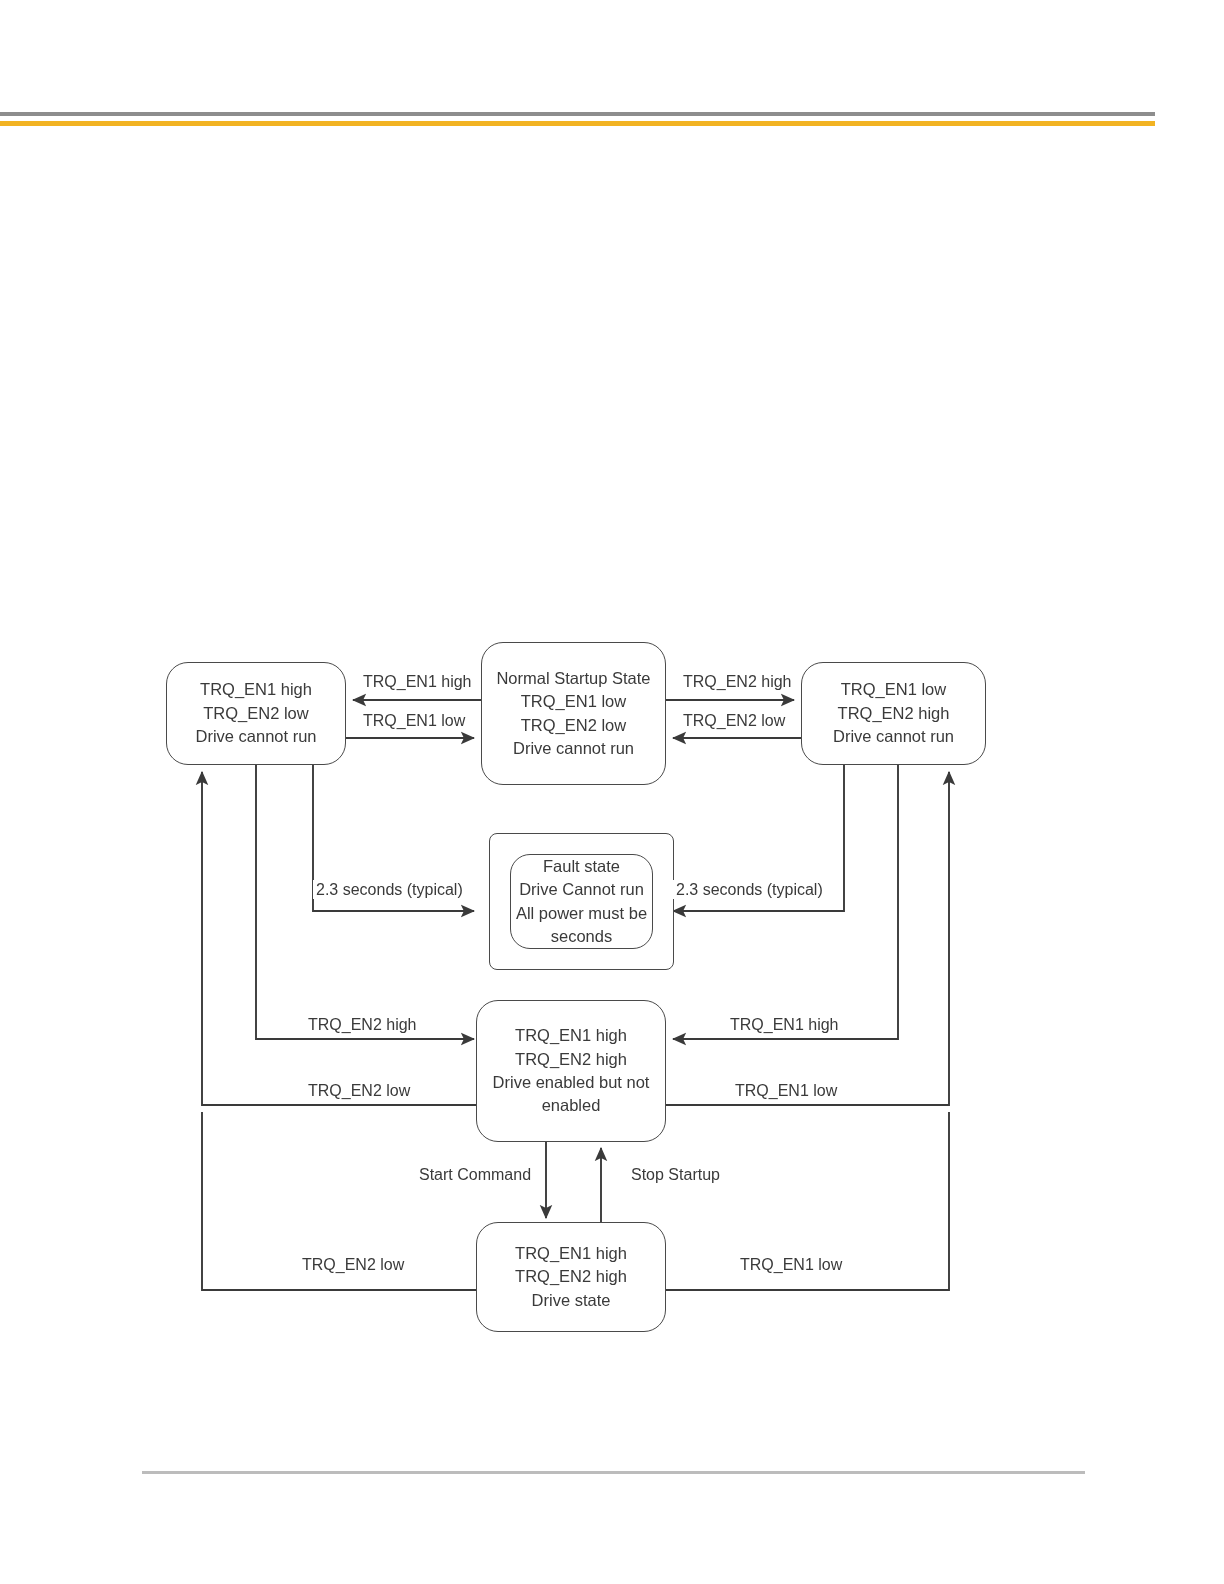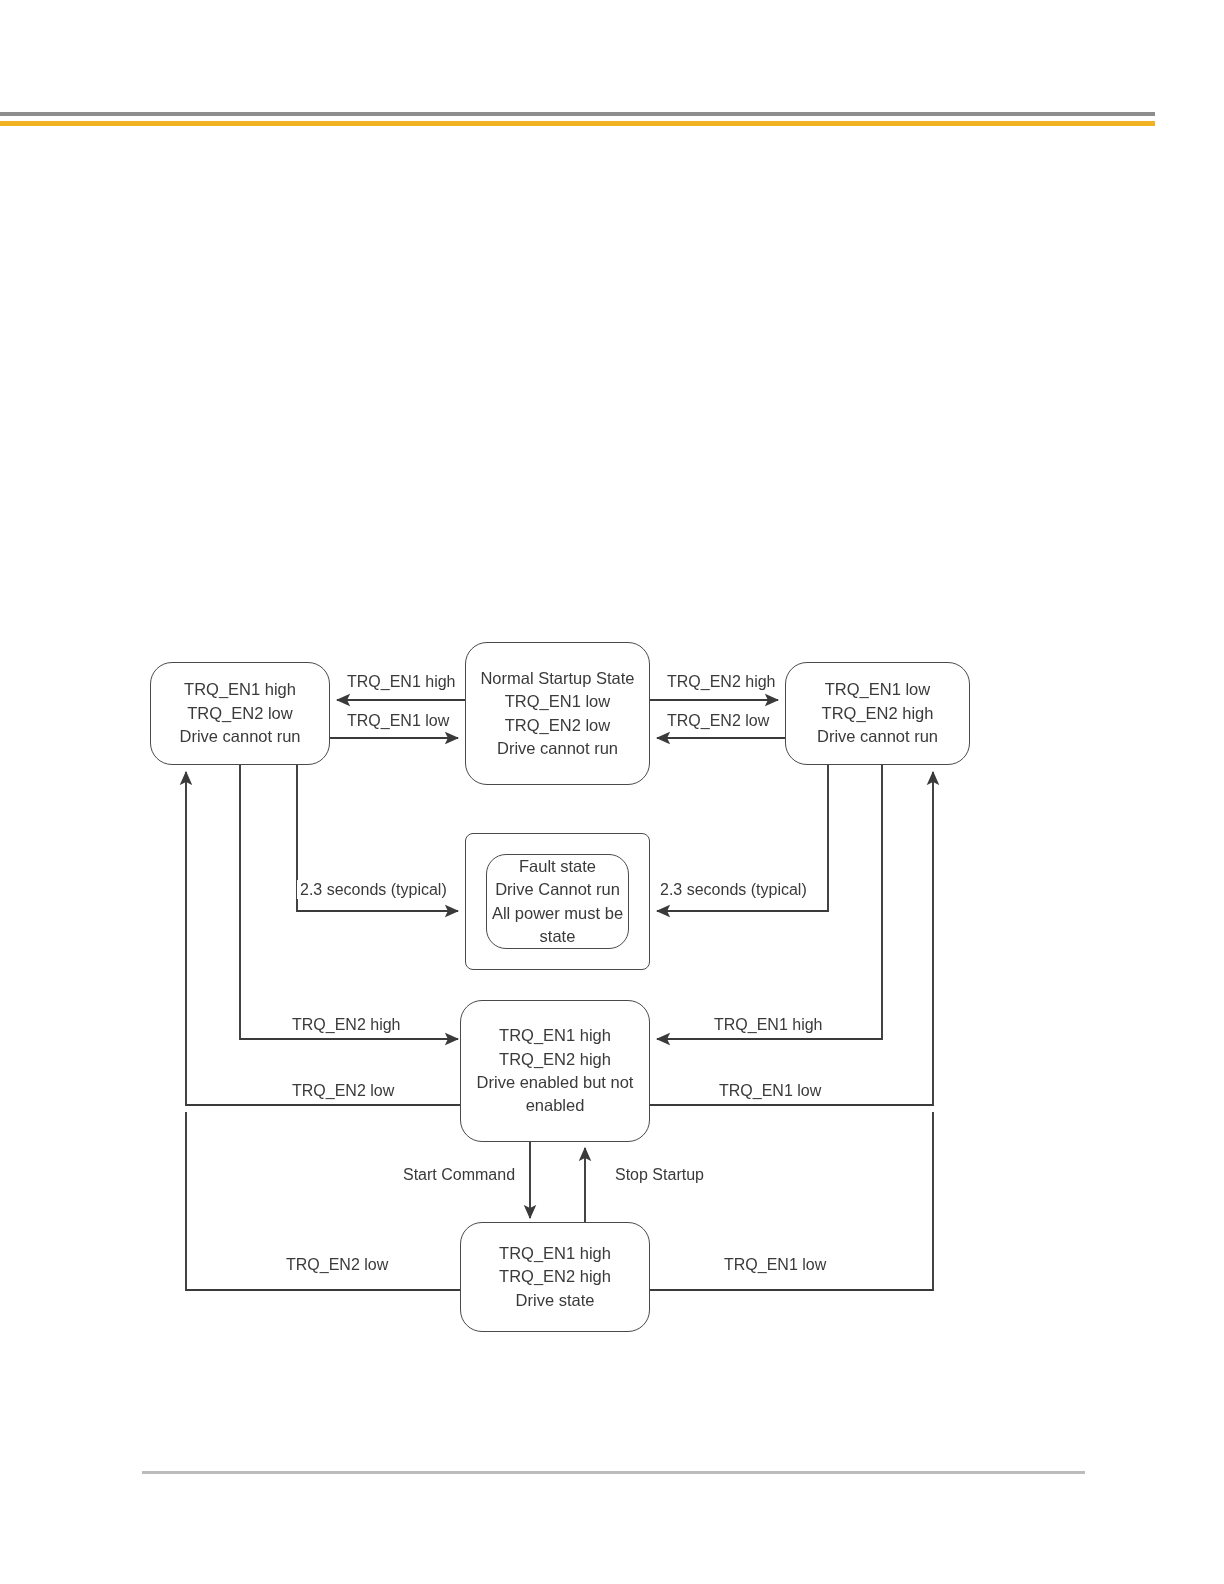--- a/index.html
+++ b/index.html
@@ -45,21 +45,21 @@
     left: 142px;
     top: 1471px;
     width: 943px;
     height: 3px;
     background: #bcbcbc;
   }
 
   
   #diagram {
     position: absolute;
-    left: 0;
+    left: 16px;
     top: 0;
     width: 1068px;
     height: 1584px;
   }
   #diagram svg {
     position: absolute;
     left: 0;
     top: 0;
     width: 1224px;
     height: 1584px;
@@ -85,20 +85,21 @@
   }
   .state-node .line {
     display: block;
     white-space: nowrap;
   }
 
   
   .state-node.double {
     border-radius: 8px;
     padding: 20px;
+    margin-left: 8px;
   }
   .state-node.double .inner-frame {
     box-sizing: border-box;
     width: 100%;
     height: 100%;
     border: 1.6px solid #4a4a4a;
     border-radius: 20px;
     display: flex;
     flex-direction: column;
     align-items: center;
@@ -183,21 +184,21 @@
       <span class="line">TRQ_EN1 low</span>
       <span class="line">TRQ_EN2 high</span>
       <span class="line">Drive cannot run</span>
     </div>
 
     <div class="state-node double" style="left:465px; top:833px; width:185px; height:137px;">
       <div class="inner-frame">
         <span class="line">Fault state</span>
         <span class="line">Drive Cannot run</span>
         <span class="line">All power must be</span>
-        <span class="line">state</span>
+        <span class="line">seconds</span>
       </div>
     </div>
 
     <div class="state-node" style="left:460px; top:1000px; width:190px; height:142px;">
       <span class="line">TRQ_EN1 high</span>
       <span class="line">TRQ_EN2 high</span>
       <span class="line">Drive enabled but not</span>
       <span class="line">enabled</span>
     </div>
 

